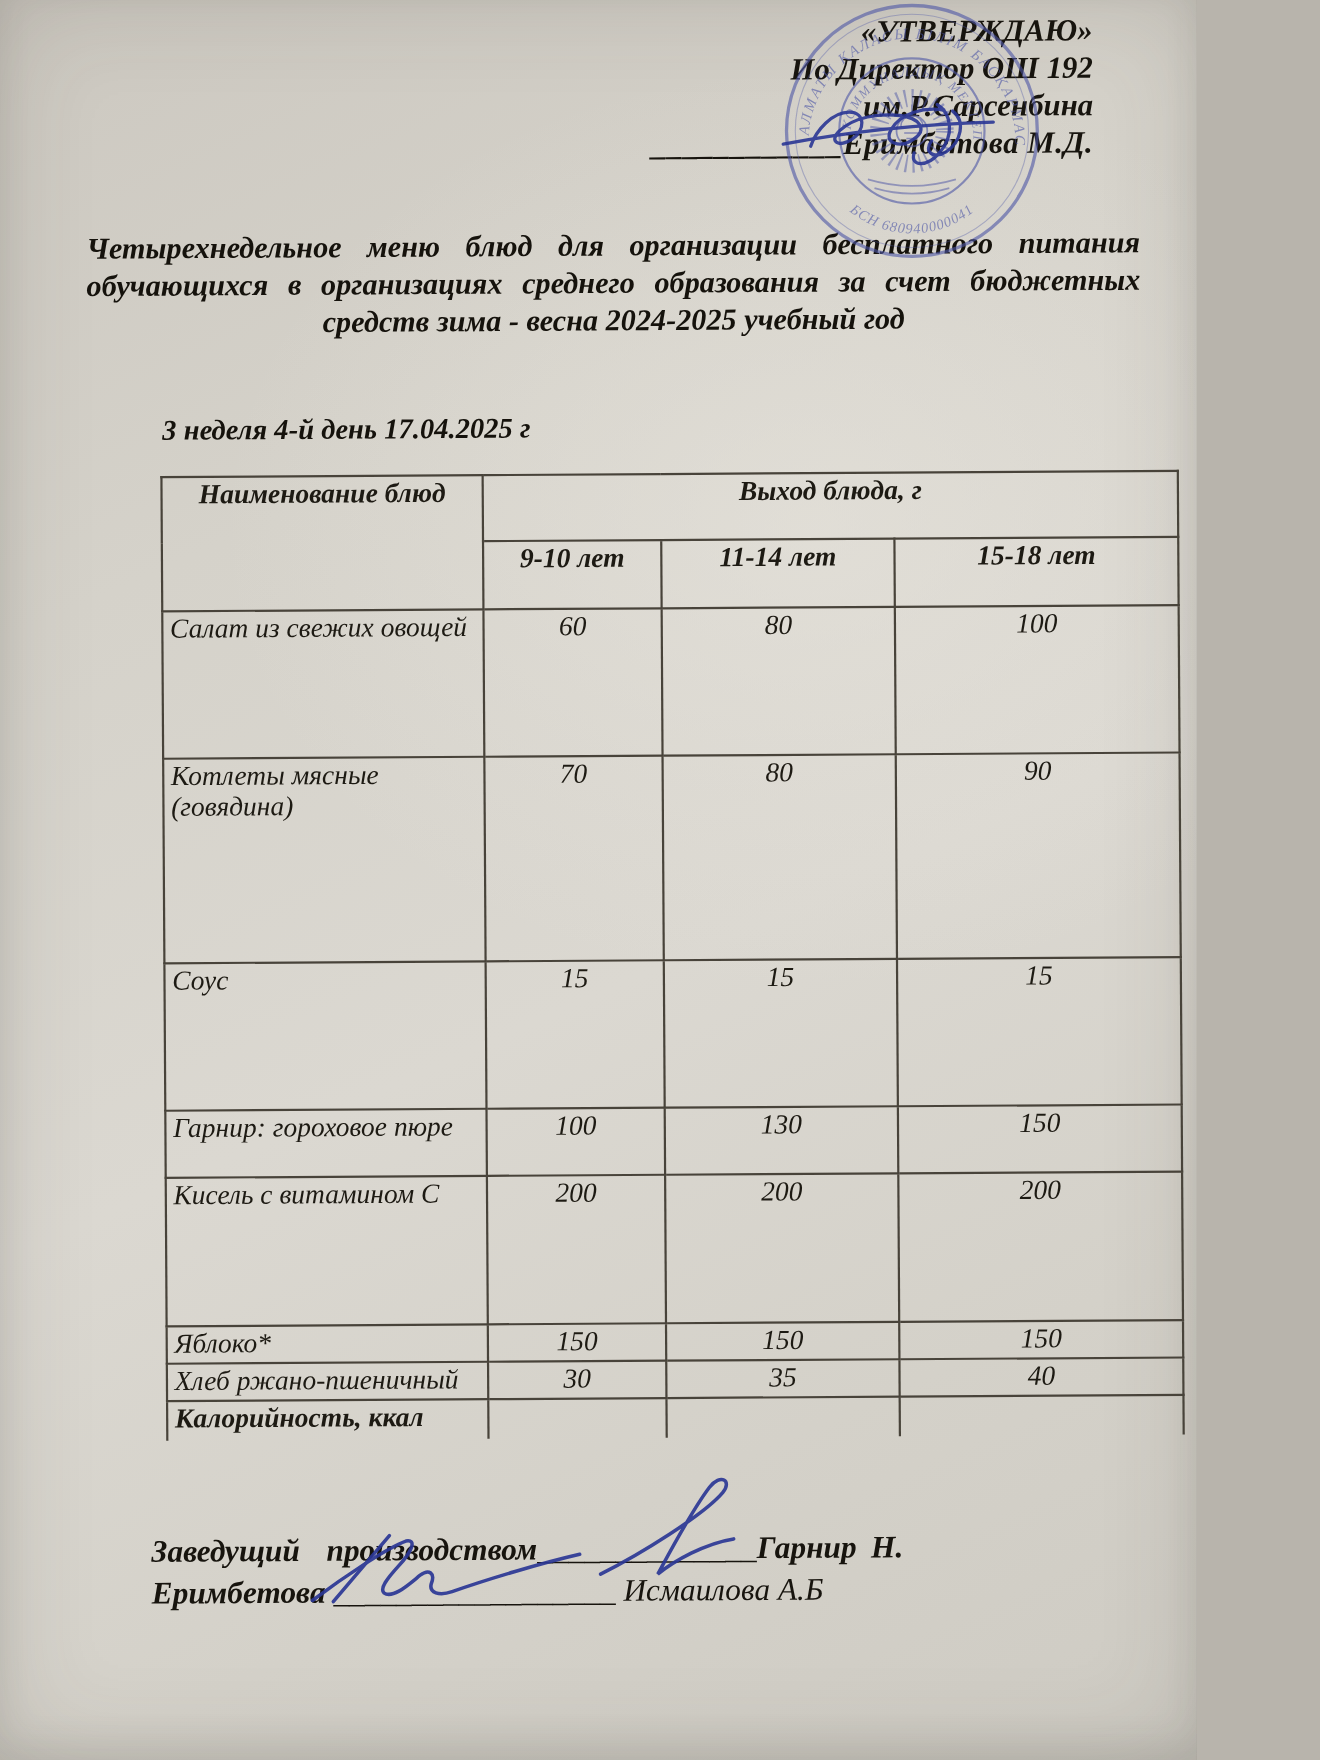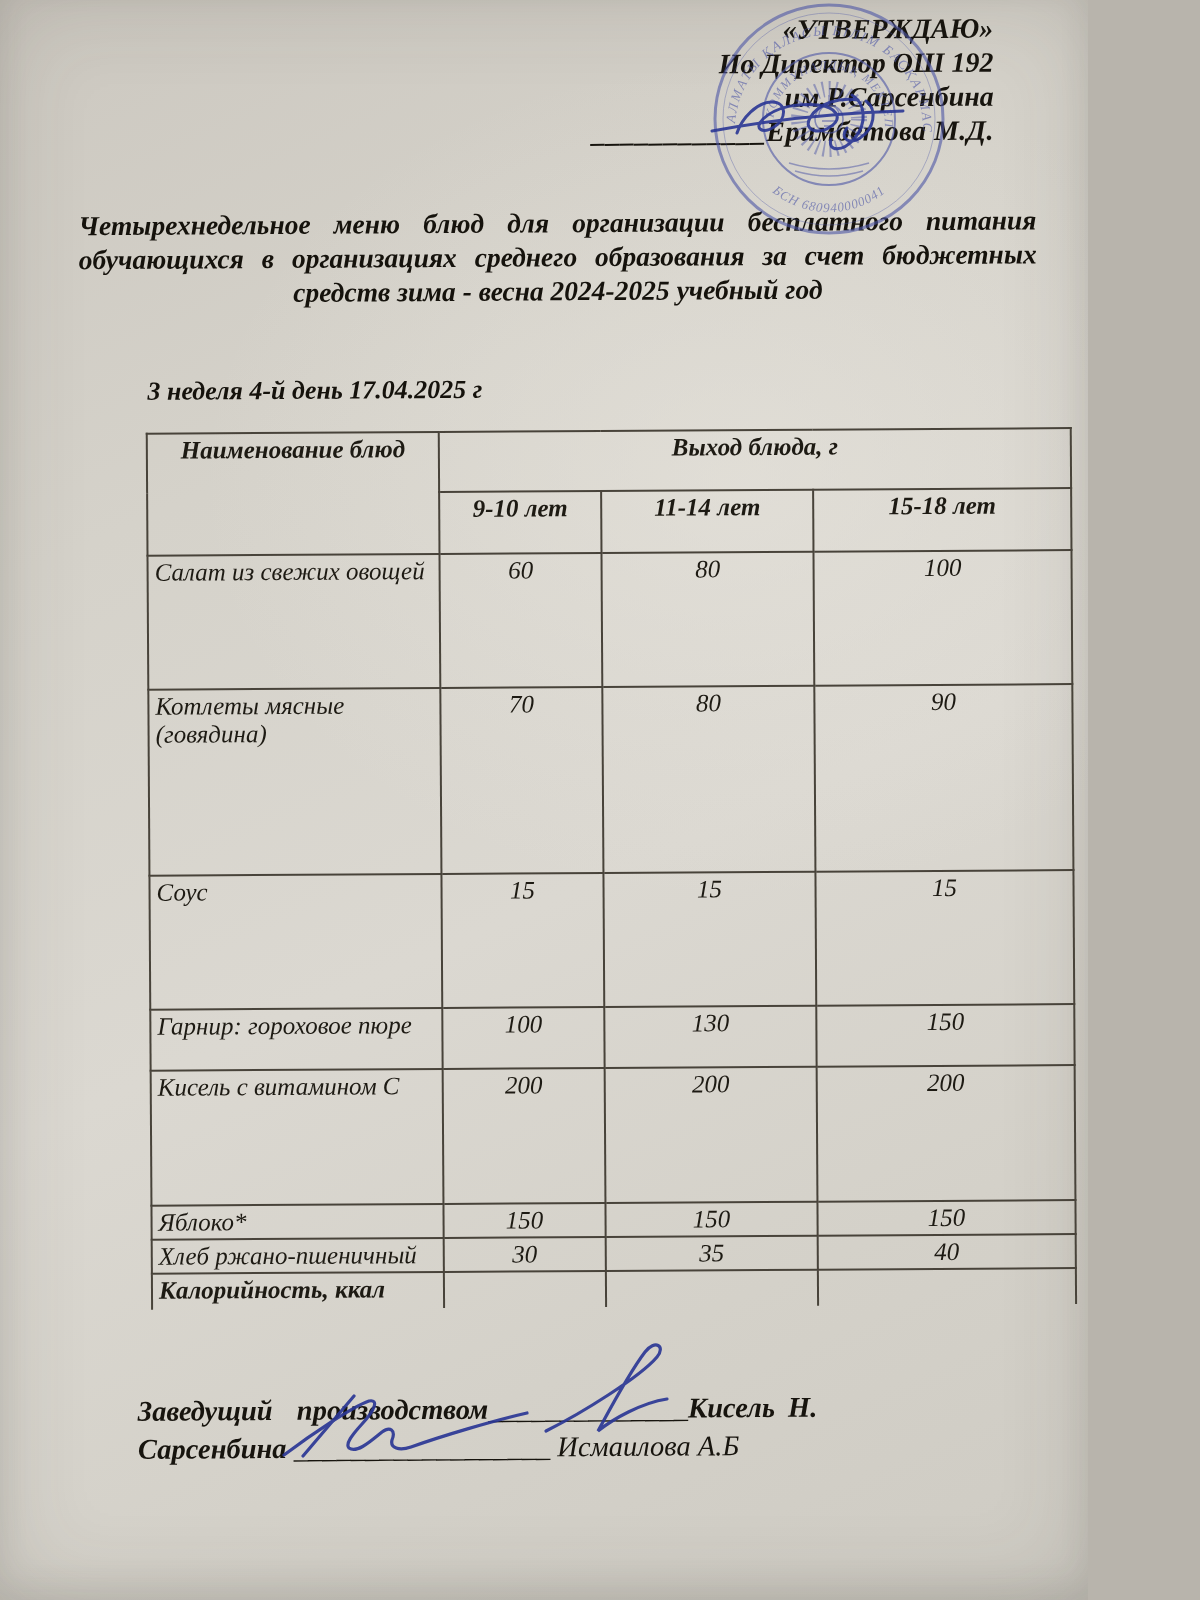--- a/index.html
+++ b/index.html
@@ -151,22 +151,22 @@
       <tr class="r7">
         <td class="dish">Калорийность, ккал</td>
         <td class="val"></td>
         <td class="val"></td>
         <td class="val"></td>
       </tr>
     </tbody>
       </table>
 
     <div class="footer">
-      <div><span class="f-label wide">Заведущий производством</span><span class="fill">______________</span><span class="f-name">Кисель Н.</span></div>
-      <div><span class="f-label">Сарсенбина</span> <span class="fill">__________________</span> <span class="f-name2">Исмаилова А.Б</span></div>
+      <div><span class="f-label wide">Заведущий производством</span><span class="fill">______________</span><span class="f-name">Гарнир Н.</span></div>
+      <div><span class="f-label">Еримбетова</span> <span class="fill">__________________</span> <span class="f-name2">Исмаилова А.Б</span></div>
     </div>
   </div>
 
   <svg class="overlay" width="1200" height="1600" viewBox="0 0 1200 1600">
     <defs>
       <path id="arcTop" d="M -94 10 A 94 94 0 1 1 94 10"></path>
       <path id="arcBottom" d="M -88 22 A 90 90 0 0 0 88 22"></path>
       <path id="arcInner" d="M -56 6 A 56 56 0 1 1 56 6"></path>
     </defs>
 

